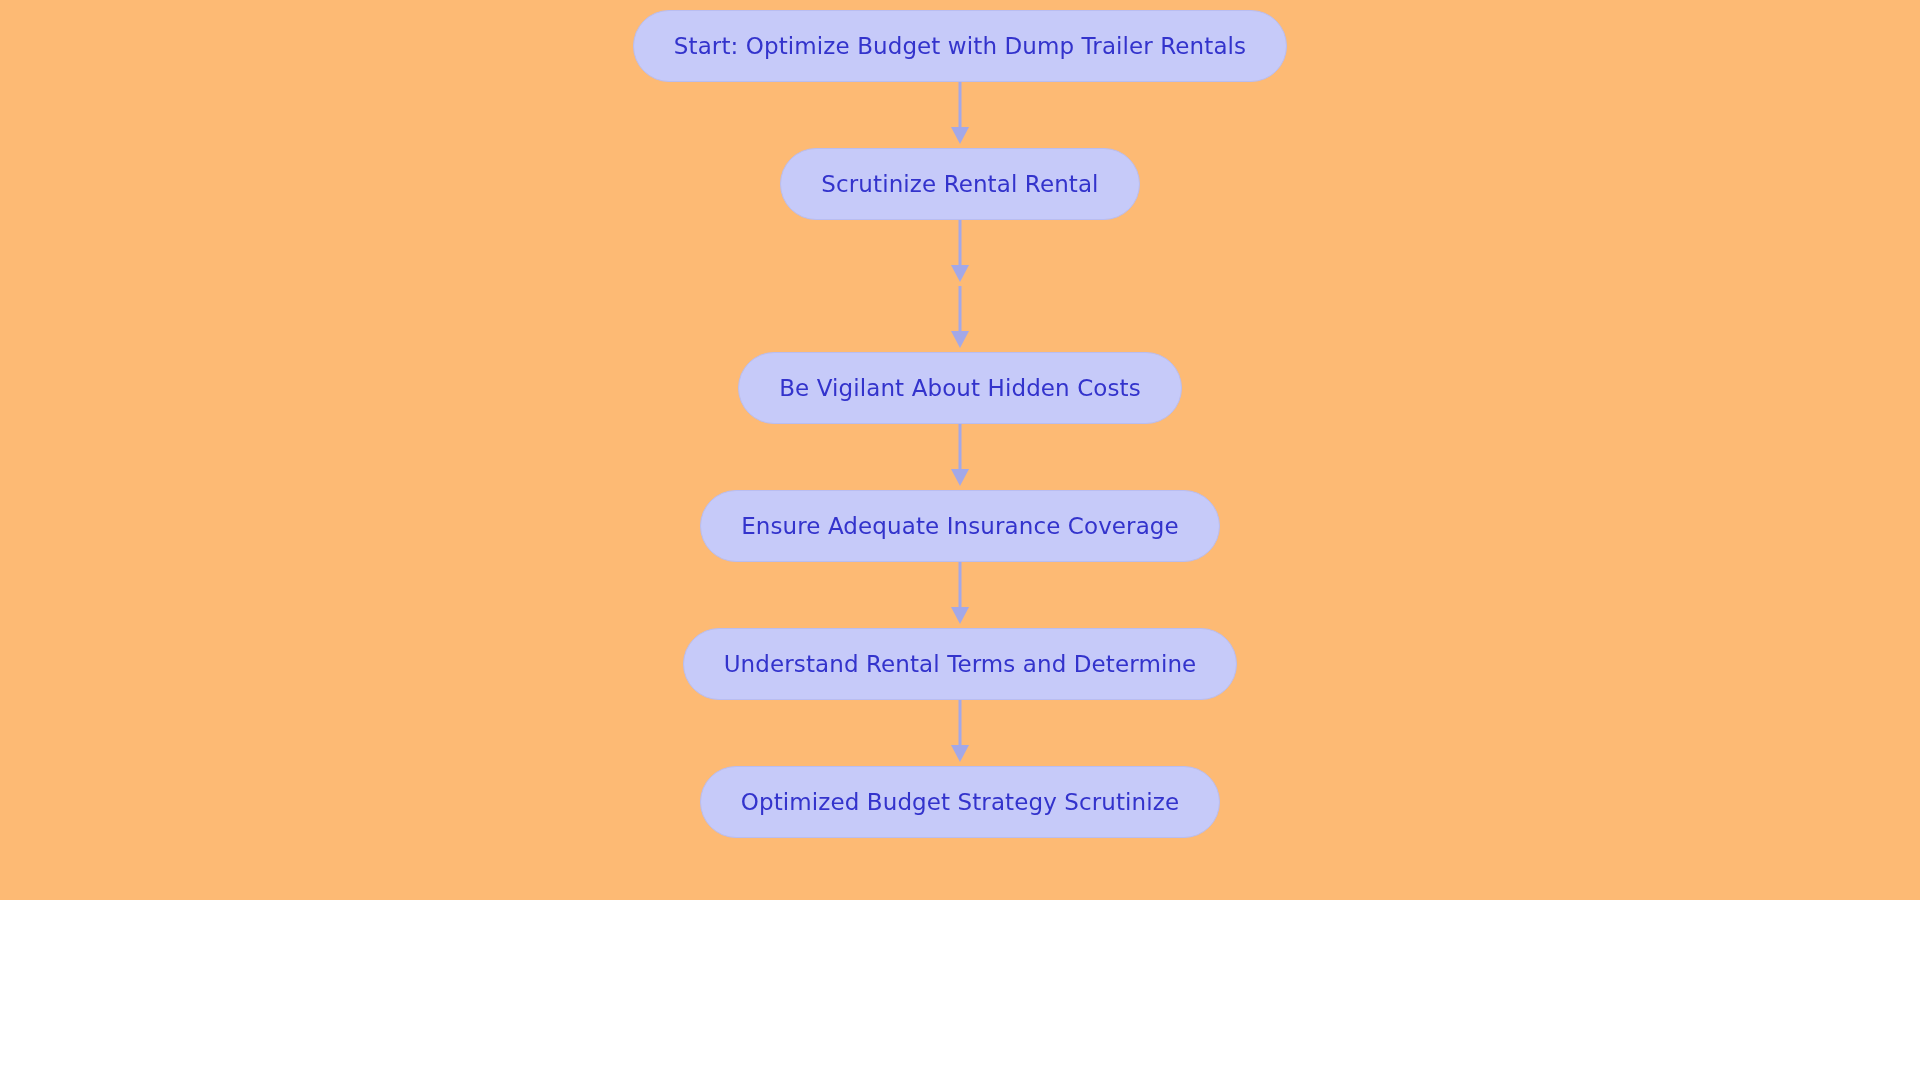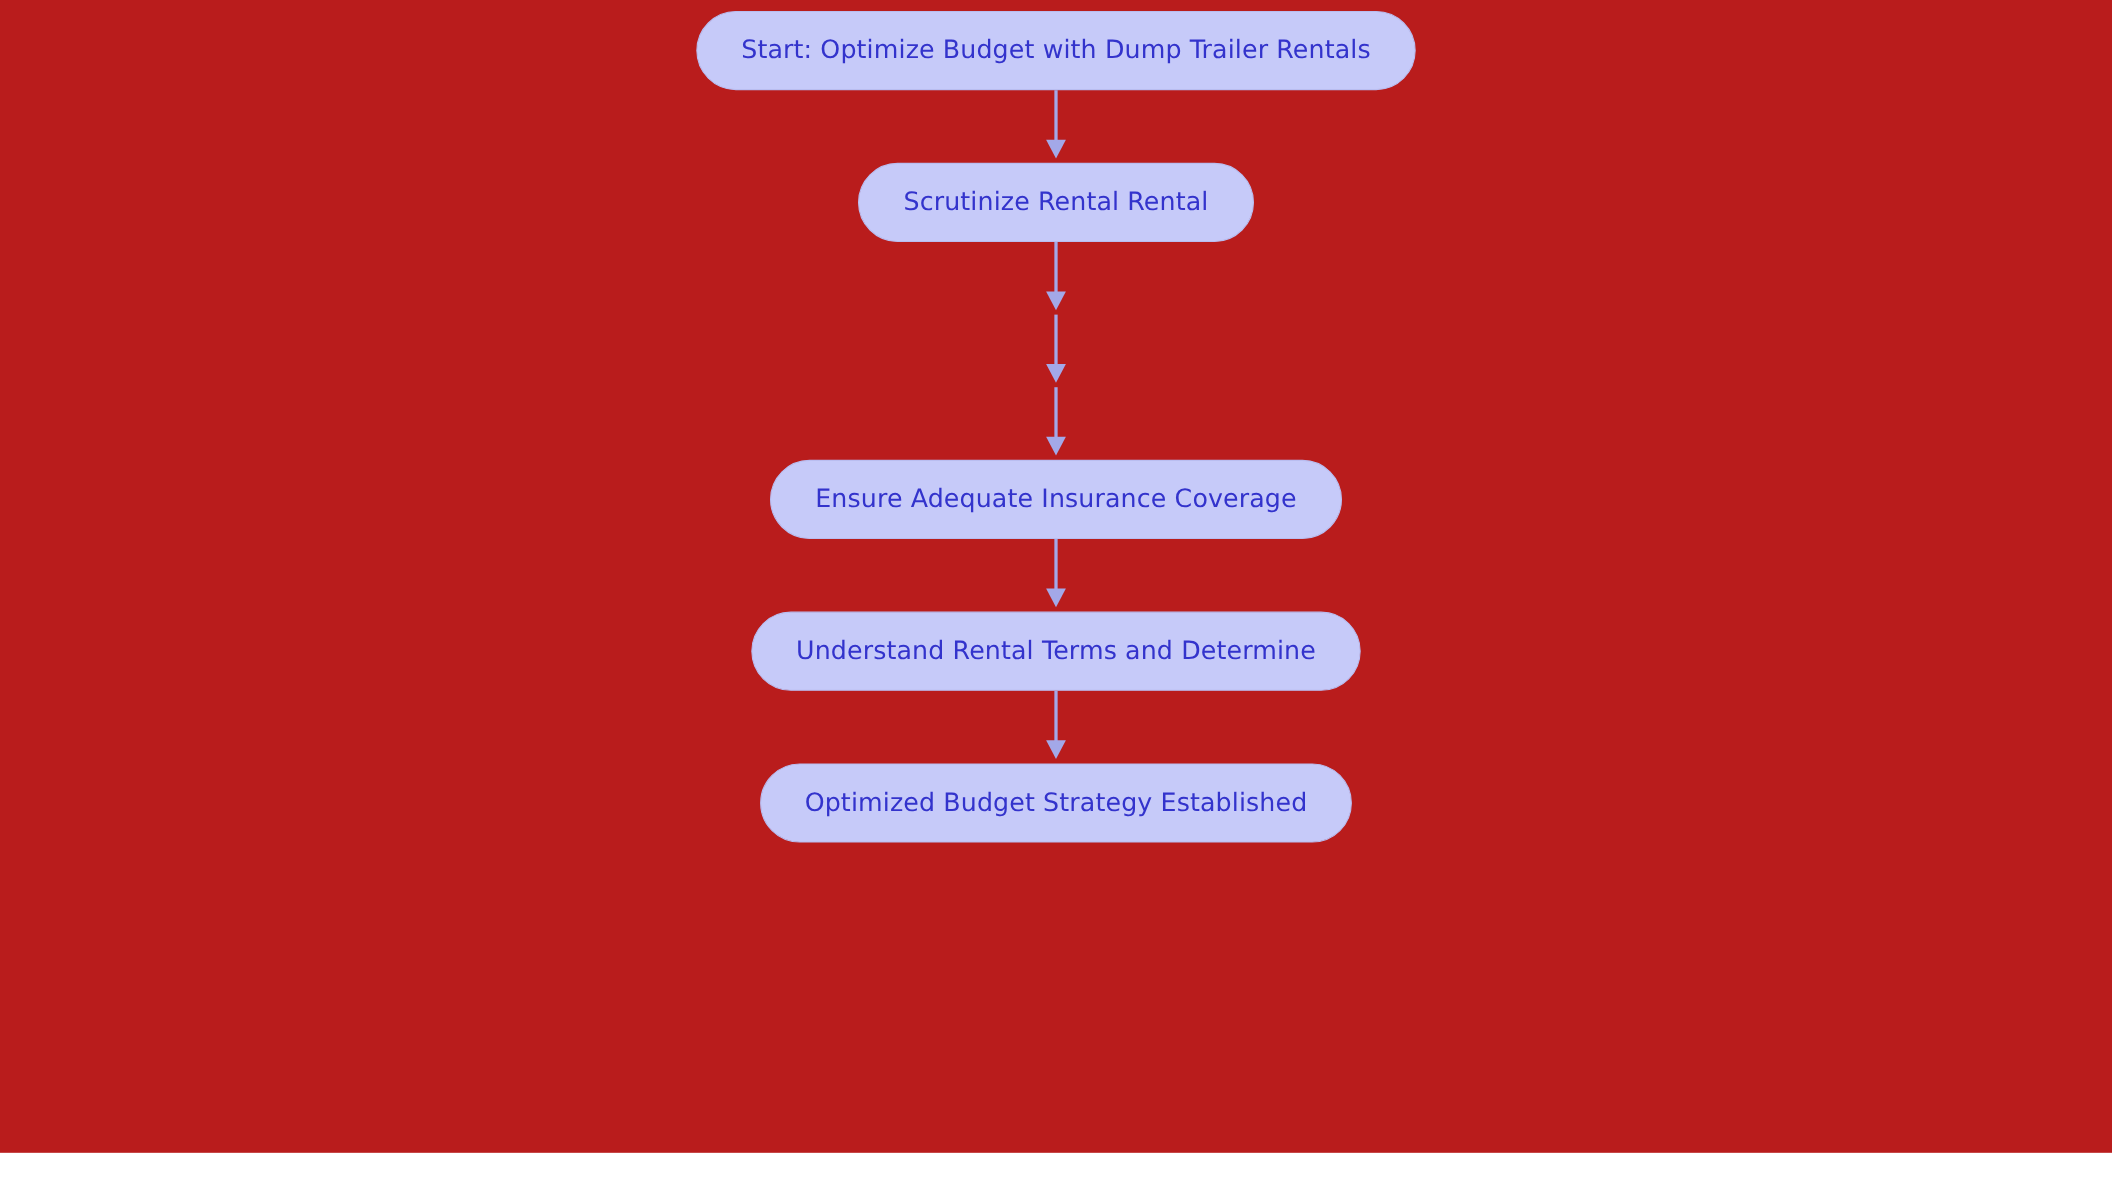--- a/index.html
+++ b/index.html
@@ -7,22 +7,22 @@
     padding: 0;
     width: 1920px;
     height: 1080px;
     background: #ffffff;
     overflow: hidden;
   }
 
   #flowchart-root {
     position: relative;
     width: 1920px;
-    height: 1048px;
-    background: #b91c1c;
+    height: 900px;
+    background: #fdba74;
     font-family: "DejaVu Sans", sans-serif;
   }
 
   .flow-column {
     position: absolute;
     left: 0;
     top: 0;
     width: 1920px;
     height: 1080px;
     display: flex;
@@ -100,20 +100,23 @@
     </div>
 
 
     <div class="connector">
       <svg width="24" height="66" viewBox="0 0 24 66" aria-hidden="true">
         <line x1="12" y1="0" x2="12" y2="50" stroke="#a3a8e8" stroke-width="3"></line>
         <polygon points="12,62 3,45 21,45" fill="#a3a8e8"></polygon>
       </svg>
     </div>
 
+    <div class="node">
+      <span class="node-label">Be Vigilant About Hidden Costs</span>
+    </div>
 
     <div class="connector">
       <svg width="24" height="66" viewBox="0 0 24 66" aria-hidden="true">
         <line x1="12" y1="0" x2="12" y2="50" stroke="#a3a8e8" stroke-width="3"></line>
         <polygon points="12,62 3,45 21,45" fill="#a3a8e8"></polygon>
       </svg>
     </div>
 
     <div class="node">
       <span class="node-label">Ensure Adequate Insurance Coverage</span>
@@ -131,17 +134,17 @@
     </div>
 
     <div class="connector">
       <svg width="24" height="66" viewBox="0 0 24 66" aria-hidden="true">
         <line x1="12" y1="0" x2="12" y2="50" stroke="#a3a8e8" stroke-width="3"></line>
         <polygon points="12,62 3,45 21,45" fill="#a3a8e8"></polygon>
       </svg>
     </div>
 
     <div class="node">
-      <span class="node-label">Optimized Budget Strategy Established</span>
+      <span class="node-label">Optimized Budget Strategy Scrutinize</span>
     </div>
 
   </div>
 </div>
 
 </body></html>

